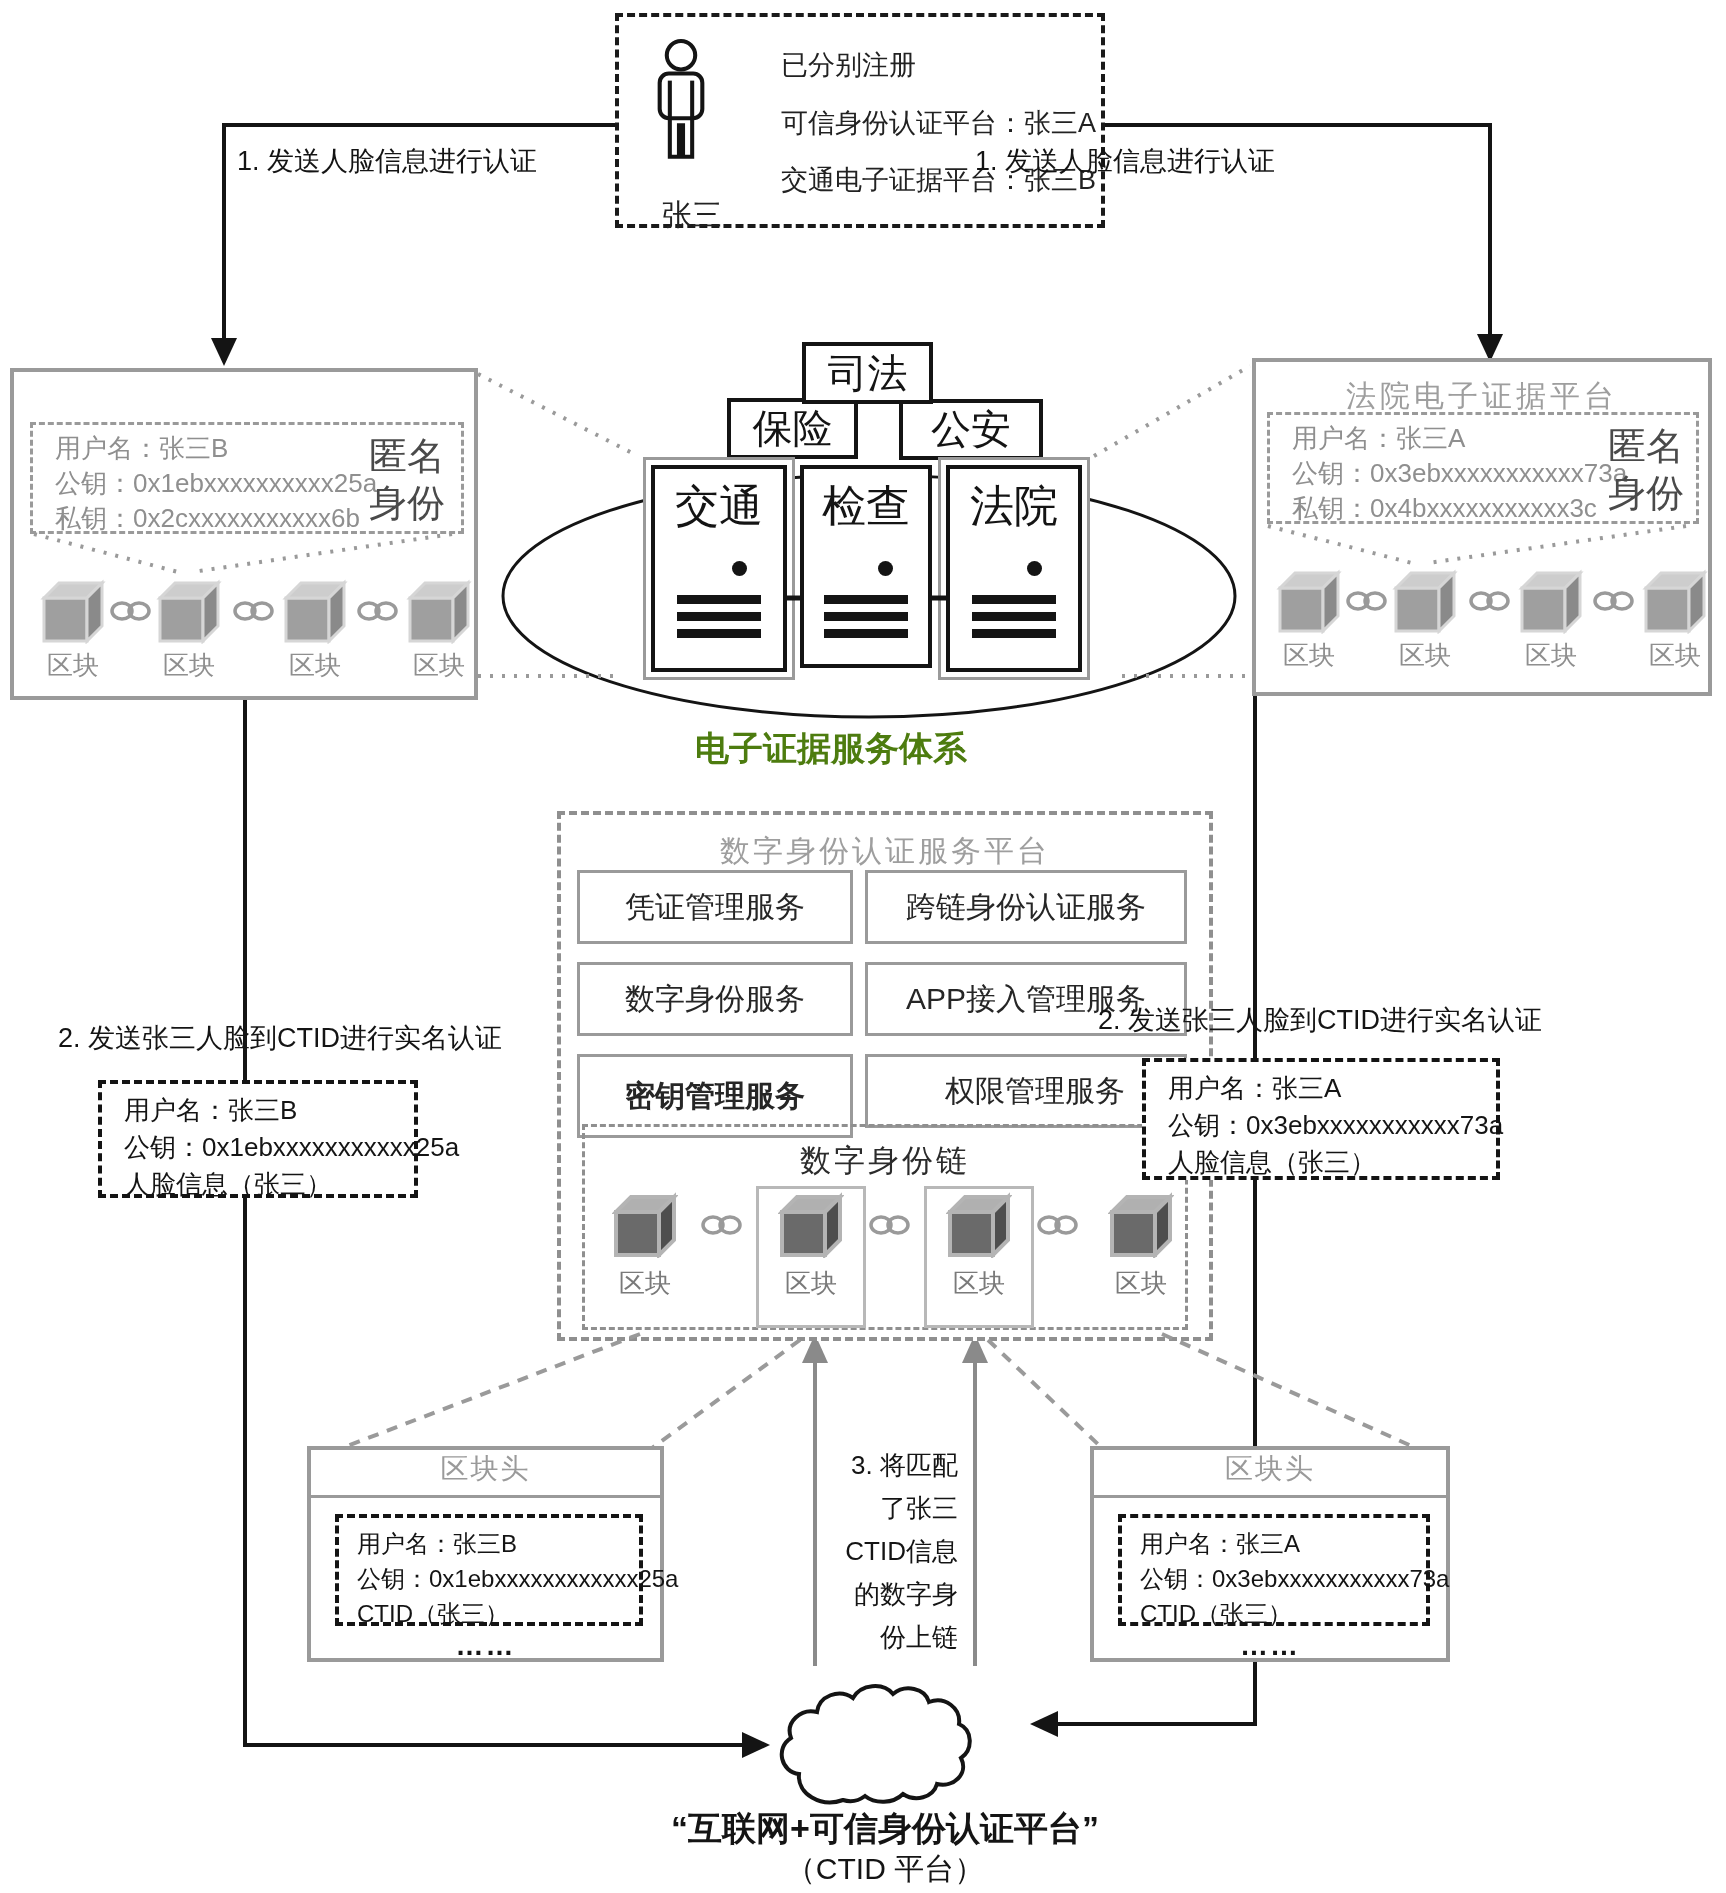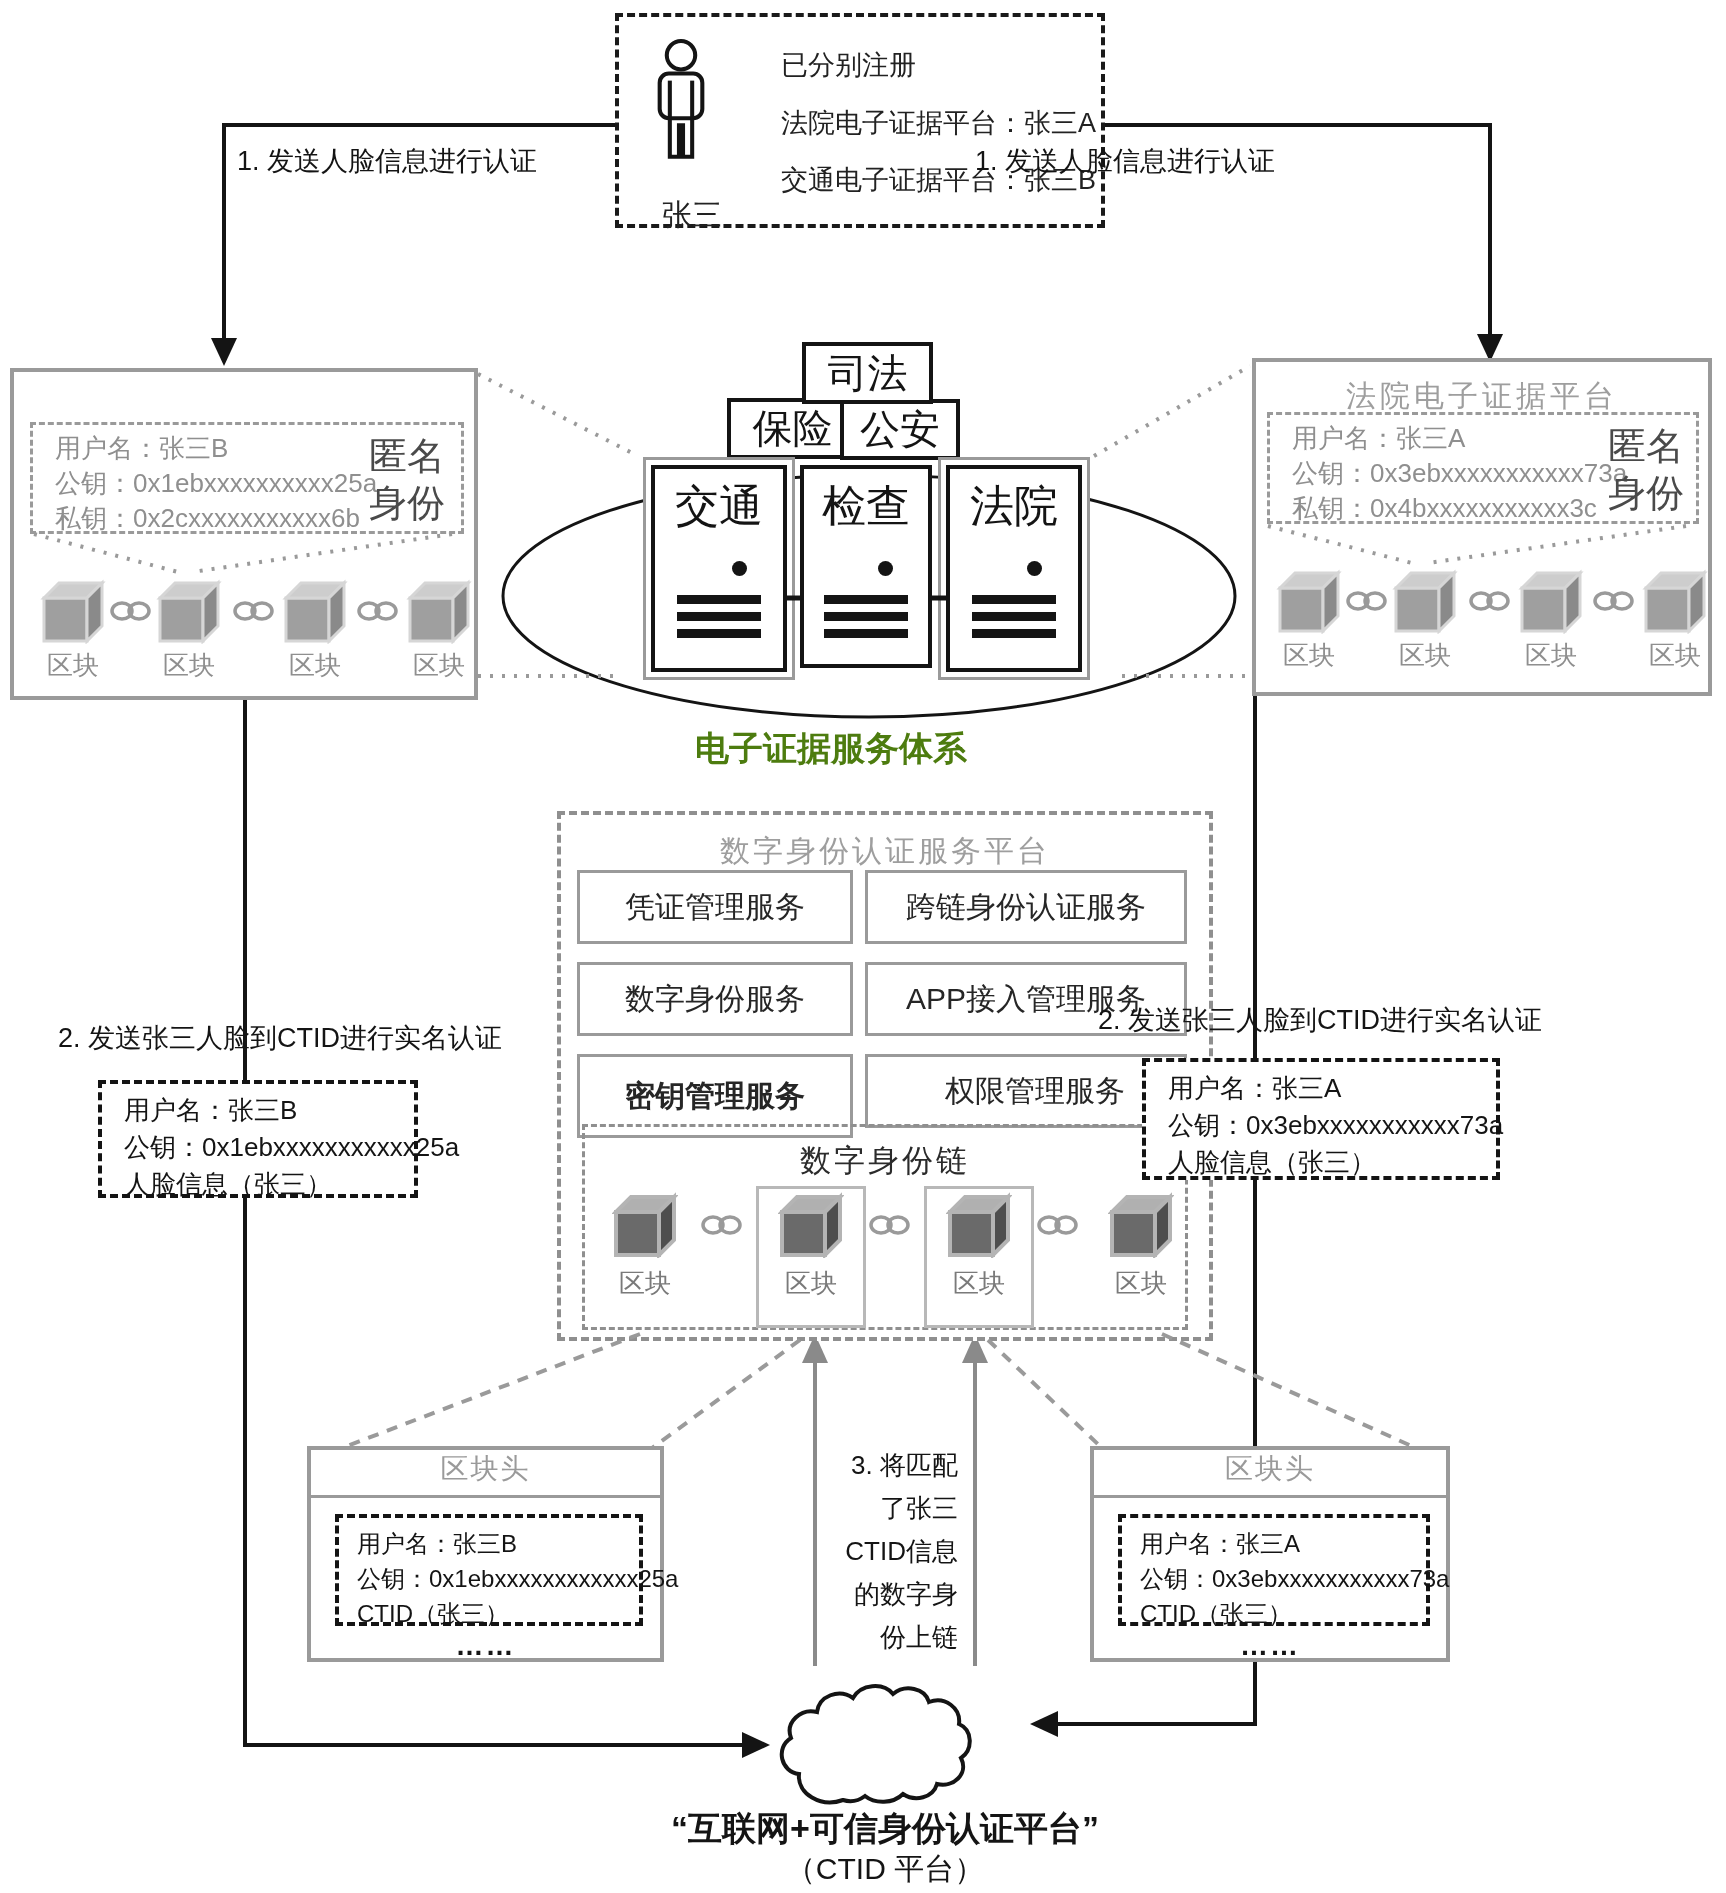--- a/index.html
+++ b/index.html
@@ -96,21 +96,21 @@
       <g stroke="#141414" stroke-width="4" fill="none">
         <circle cx="38" cy="16" r="14"></circle>
         <rect x="17" y="34" width="42" height="44" rx="9"></rect>
         <line x1="27" y1="41" x2="27" y2="78"></line>
         <line x1="49" y1="41" x2="49" y2="78"></line>
         <path d="M27 78 v38 h9 v-31 h4 v31 h9 v-38"></path>
       </g>
     </svg>
     <div class="abs u-line" style="left:18px;top:178px;width:110px;text-align:center;font-size:30px;">张三</div>
     <div class="abs u-line" style="left:162px;top:30px;">已分别注册</div>
-    <div class="abs u-line" style="left:162px;top:88px;">法院电子证据平台：张三A</div>
+    <div class="abs u-line" style="left:162px;top:88px;">可信身份认证平台：张三A</div>
     <div class="abs u-line" style="left:162px;top:145px;">交通电子证据平台：张三B</div>
   </div>
 
   <div class="abs step-label" style="left:237px;top:143px;">1. 发送人脸信息进行认证</div>
   <div class="abs step-label" style="left:975px;top:143px;">1. 发送人脸信息进行认证</div>
 
   <div class="abs platform" style="left:10px;top:368px;width:468px;height:332px;">
     <div class="abs id-dash" style="left:16px;top:50px;width:434px;height:112px;">
       <div class="id-lines" style="padding:6px 0 0 22px;">
         <div>用户名：张三B</div>
@@ -179,21 +179,21 @@
       </svg>
     <div class="abs blk-label" style="left:20px;top:276px;">区块</div>
     <div class="abs blk-label" style="left:136px;top:276px;">区块</div>
     <div class="abs blk-label" style="left:262px;top:276px;">区块</div>
     <div class="abs blk-label" style="left:386px;top:276px;">区块</div>
   </div>
 
   <div class="abs org-box" style="left:727px;top:398px;width:131px;height:61px;">
     <span>保险</span>
   </div>
-  <div class="abs org-box" style="left:840px;top:399px;width:120px;height:61px;align-items:center;">
+  <div class="abs org-box" style="left:899px;top:399px;width:144px;height:61px;align-items:center;">
     <span>公安</span>
   </div>
   <div class="abs org-box" style="left:802px;top:342px;width:131px;height:62px;">
     <span>司法</span>
   </div>
 
   <div class="abs dept-outer" style="left:643px;top:457px;width:152px;height:223px;">
     <div class="dept-inner">
       <div class="dept-title">交通</div>
       <div class="srv-dot"></div>

